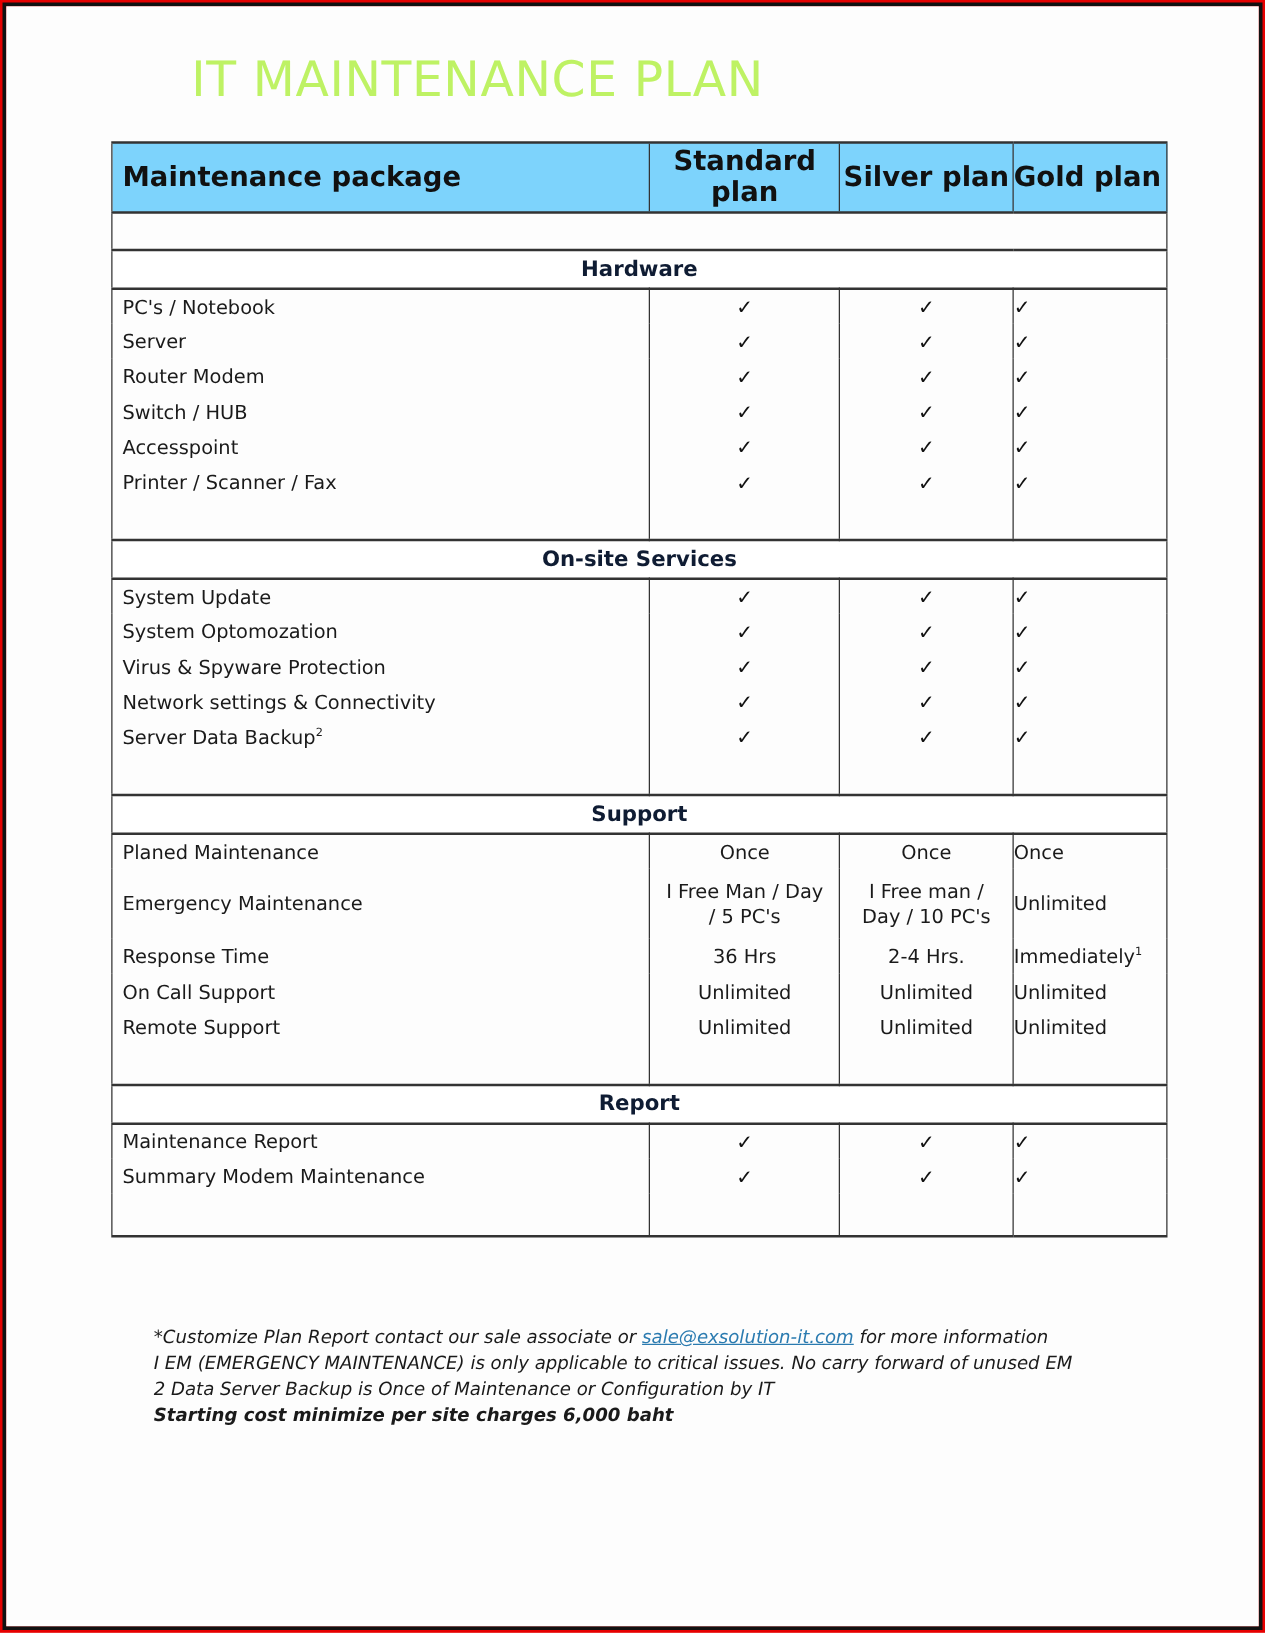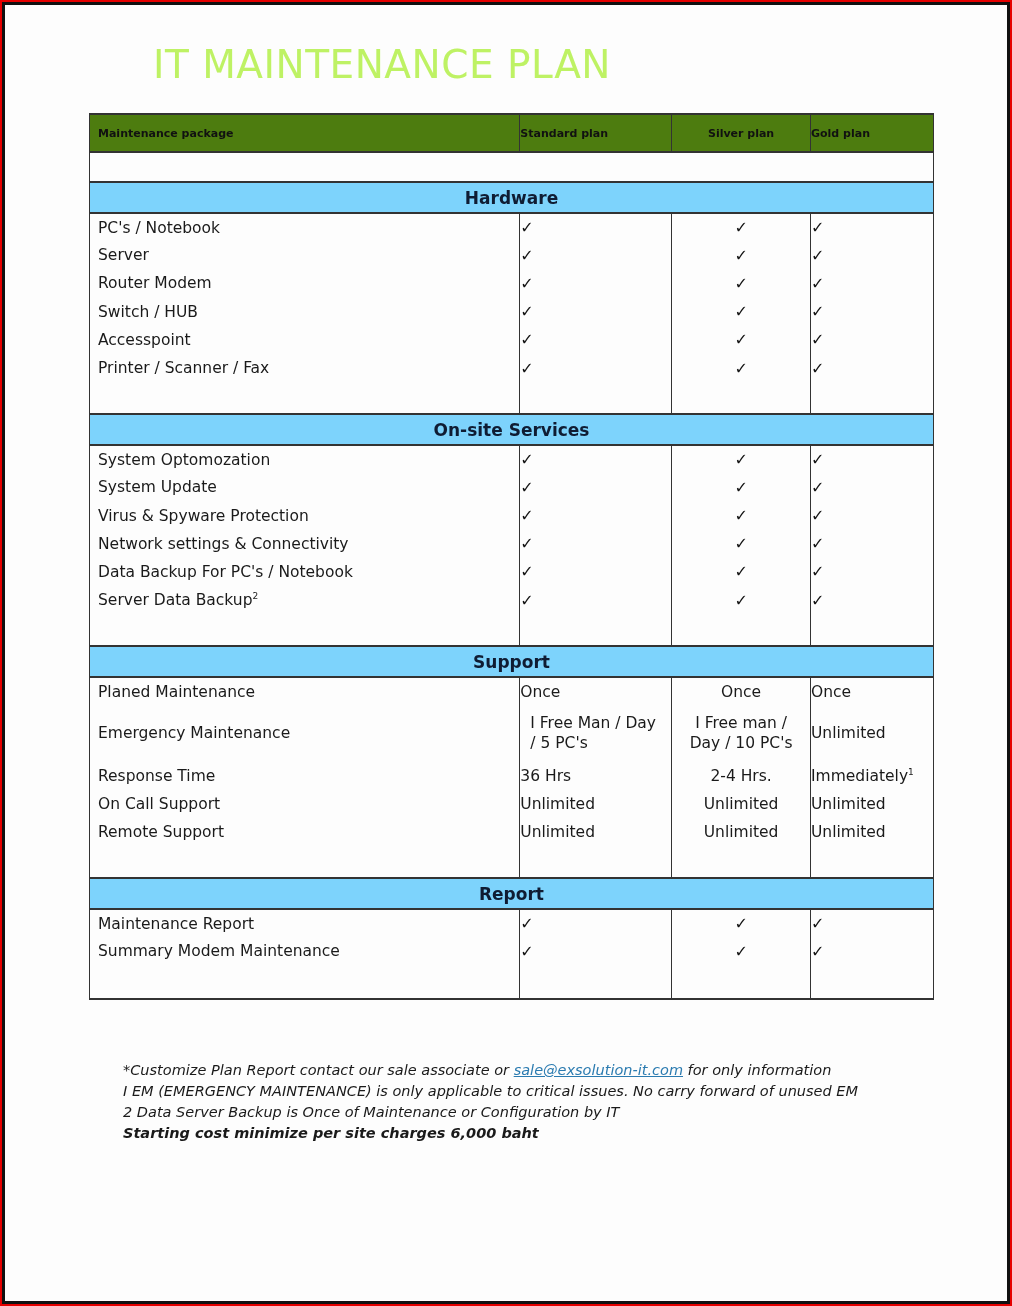--- a/index.html
+++ b/index.html
@@ -5,26 +5,26 @@
   * { box-sizing: border-box; margin: 0; padding: 0; }
   html, body { width: 1012px; height: 1306px; background: #e60000; overflow: hidden; }
   body { position: relative; font-family: "DejaVu Sans", sans-serif; color: #1a1a1a; }
   .frame-outer { position: absolute; left: 0; top: 0; width: 1012px; height: 1306px; background: #e60000; }
   .frame-black { position: absolute; left: 2px; top: 2px; right: 2px; bottom: 2px; border: 3px solid #111; }
   .page { position: absolute; left: 5px; top: 5px; right: 5px; bottom: 5px; background: #fdfdfd; }
   .title { position: absolute; left: 153px; top: 42px; font-size: 39px; font-weight: 400; letter-spacing: 0.5px; color: #bef264; font-family: "DejaVu Sans", sans-serif; }
   table.plan { position: absolute; left: 89px; top: 113px; width: 845px; border-collapse: collapse; font-size: 15.5px; }
   table.plan td, table.plan th { border-left: 1.5px solid #333; border-right: 1.5px solid #333; }
   table.plan .col-label { width: 431px; text-align: left; padding-left: 8px; }
-  table.plan .col-std { width: 152px; text-align: left; }
+  table.plan .col-std { width: 152px; text-align: center; }
   table.plan .col-silver { width: 139px; text-align: center; }
   table.plan .col-gold { width: 123px; text-align: left; }
-  tr.header-row th { background: #4d7c0f; height: 38px; font-weight: 700; font-size: 11px; color: #111; border-top: 2px solid #333; border-bottom: 2px solid #333; }
+  tr.header-row th { background: #7dd3fc; height: 56px; font-weight: 700; font-size: 22px; color: #111; border-top: 2px solid #333; border-bottom: 2px solid #333; }
   tr.blank-row td { height: 30px; border-left: 1.5px solid #333; border-right: 1.5px solid #333; }
-  tr.section-row td { background: #7dd3fc; height: 31px; text-align: center; font-weight: 700; font-size: 17px; color: #0f1c33; border-top: 2px solid #333; border-bottom: 2px solid #333; }
+  tr.section-row td { background: #ffffff; height: 31px; text-align: center; font-weight: 700; font-size: 17px; color: #0f1c33; border-top: 2px solid #333; border-bottom: 2px solid #333; }
   tr.item-row td { height: 28.2px; vertical-align: middle; }
   tr.item-row.tall td { height: 56px; }
   tr.spacer-row td { height: 32px; }
   tr.last-spacer td { border-bottom: 2px solid #333; height: 34px; }
   .check { font-size: 16px; color: #111; }
   .cell-text { line-height: 20px; }
   sup.fn { font-size: 9px; vertical-align: 6px; }
   .notes { position: absolute; left: 123px; top: 1060px; font-size: 14.5px; font-style: italic; line-height: 21px; color: #1a1a1a; }
   .notes .bold { font-weight: 700; }
   .notes a { color: #2b7bb0; text-decoration: underline; }
@@ -94,45 +94,39 @@
         <td class="col-label"></td>
         <td></td>
         <td></td>
         <td></td>
       </tr>
 
   <tr class="section-row">
         <td colspan="4">On-site Services</td>
       </tr>
   <tr class="item-row">
+    <td class="col-label">System Update</td>
+    <td class="col-std check">✓</td>
+    <td class="col-silver check">✓</td>
+    <td class="col-gold check">✓</td>
+  </tr>
+  <tr class="item-row">
     <td class="col-label">System Optomozation</td>
     <td class="col-std check">✓</td>
     <td class="col-silver check">✓</td>
     <td class="col-gold check">✓</td>
   </tr>
   <tr class="item-row">
-    <td class="col-label">System Update</td>
-    <td class="col-std check">✓</td>
-    <td class="col-silver check">✓</td>
-    <td class="col-gold check">✓</td>
-  </tr>
-  <tr class="item-row">
     <td class="col-label">Virus &amp; Spyware Protection</td>
     <td class="col-std check">✓</td>
     <td class="col-silver check">✓</td>
     <td class="col-gold check">✓</td>
   </tr>
   <tr class="item-row">
     <td class="col-label">Network settings &amp; Connectivity</td>
-    <td class="col-std check">✓</td>
-    <td class="col-silver check">✓</td>
-    <td class="col-gold check">✓</td>
-  </tr>
-  <tr class="item-row">
-    <td class="col-label">Data Backup For PC's / Notebook</td>
     <td class="col-std check">✓</td>
     <td class="col-silver check">✓</td>
     <td class="col-gold check">✓</td>
   </tr>
   <tr class="item-row">
     <td class="col-label"><span>Server Data Backup</span><sup class="fn">2</sup></td>
     <td class="col-std check">✓</td>
     <td class="col-silver check">✓</td>
     <td class="col-gold check">✓</td>
   </tr>
@@ -201,17 +195,17 @@
   <tr class="last-spacer">
         <td class="col-label"></td>
         <td></td>
         <td></td>
         <td></td>
       </tr>
 </tbody>
   </table>
 
 <div class="notes">
-  <div><span>*Customize Plan Report contact our sale associate or </span><a>sale@exsolution-it.com</a><span> for only information</span></div>
+  <div><span>*Customize Plan Report contact our sale associate or </span><a>sale@exsolution-it.com</a><span> for more information</span></div>
   <div>I EM (EMERGENCY MAINTENANCE) is only applicable to critical issues. No carry forward of unused EM</div>
   <div>2 Data Server Backup is Once of Maintenance or Configuration by IT</div>
   <div class="bold">Starting cost minimize per site charges 6,000 baht</div>
 </div>
 
 </body></html>

